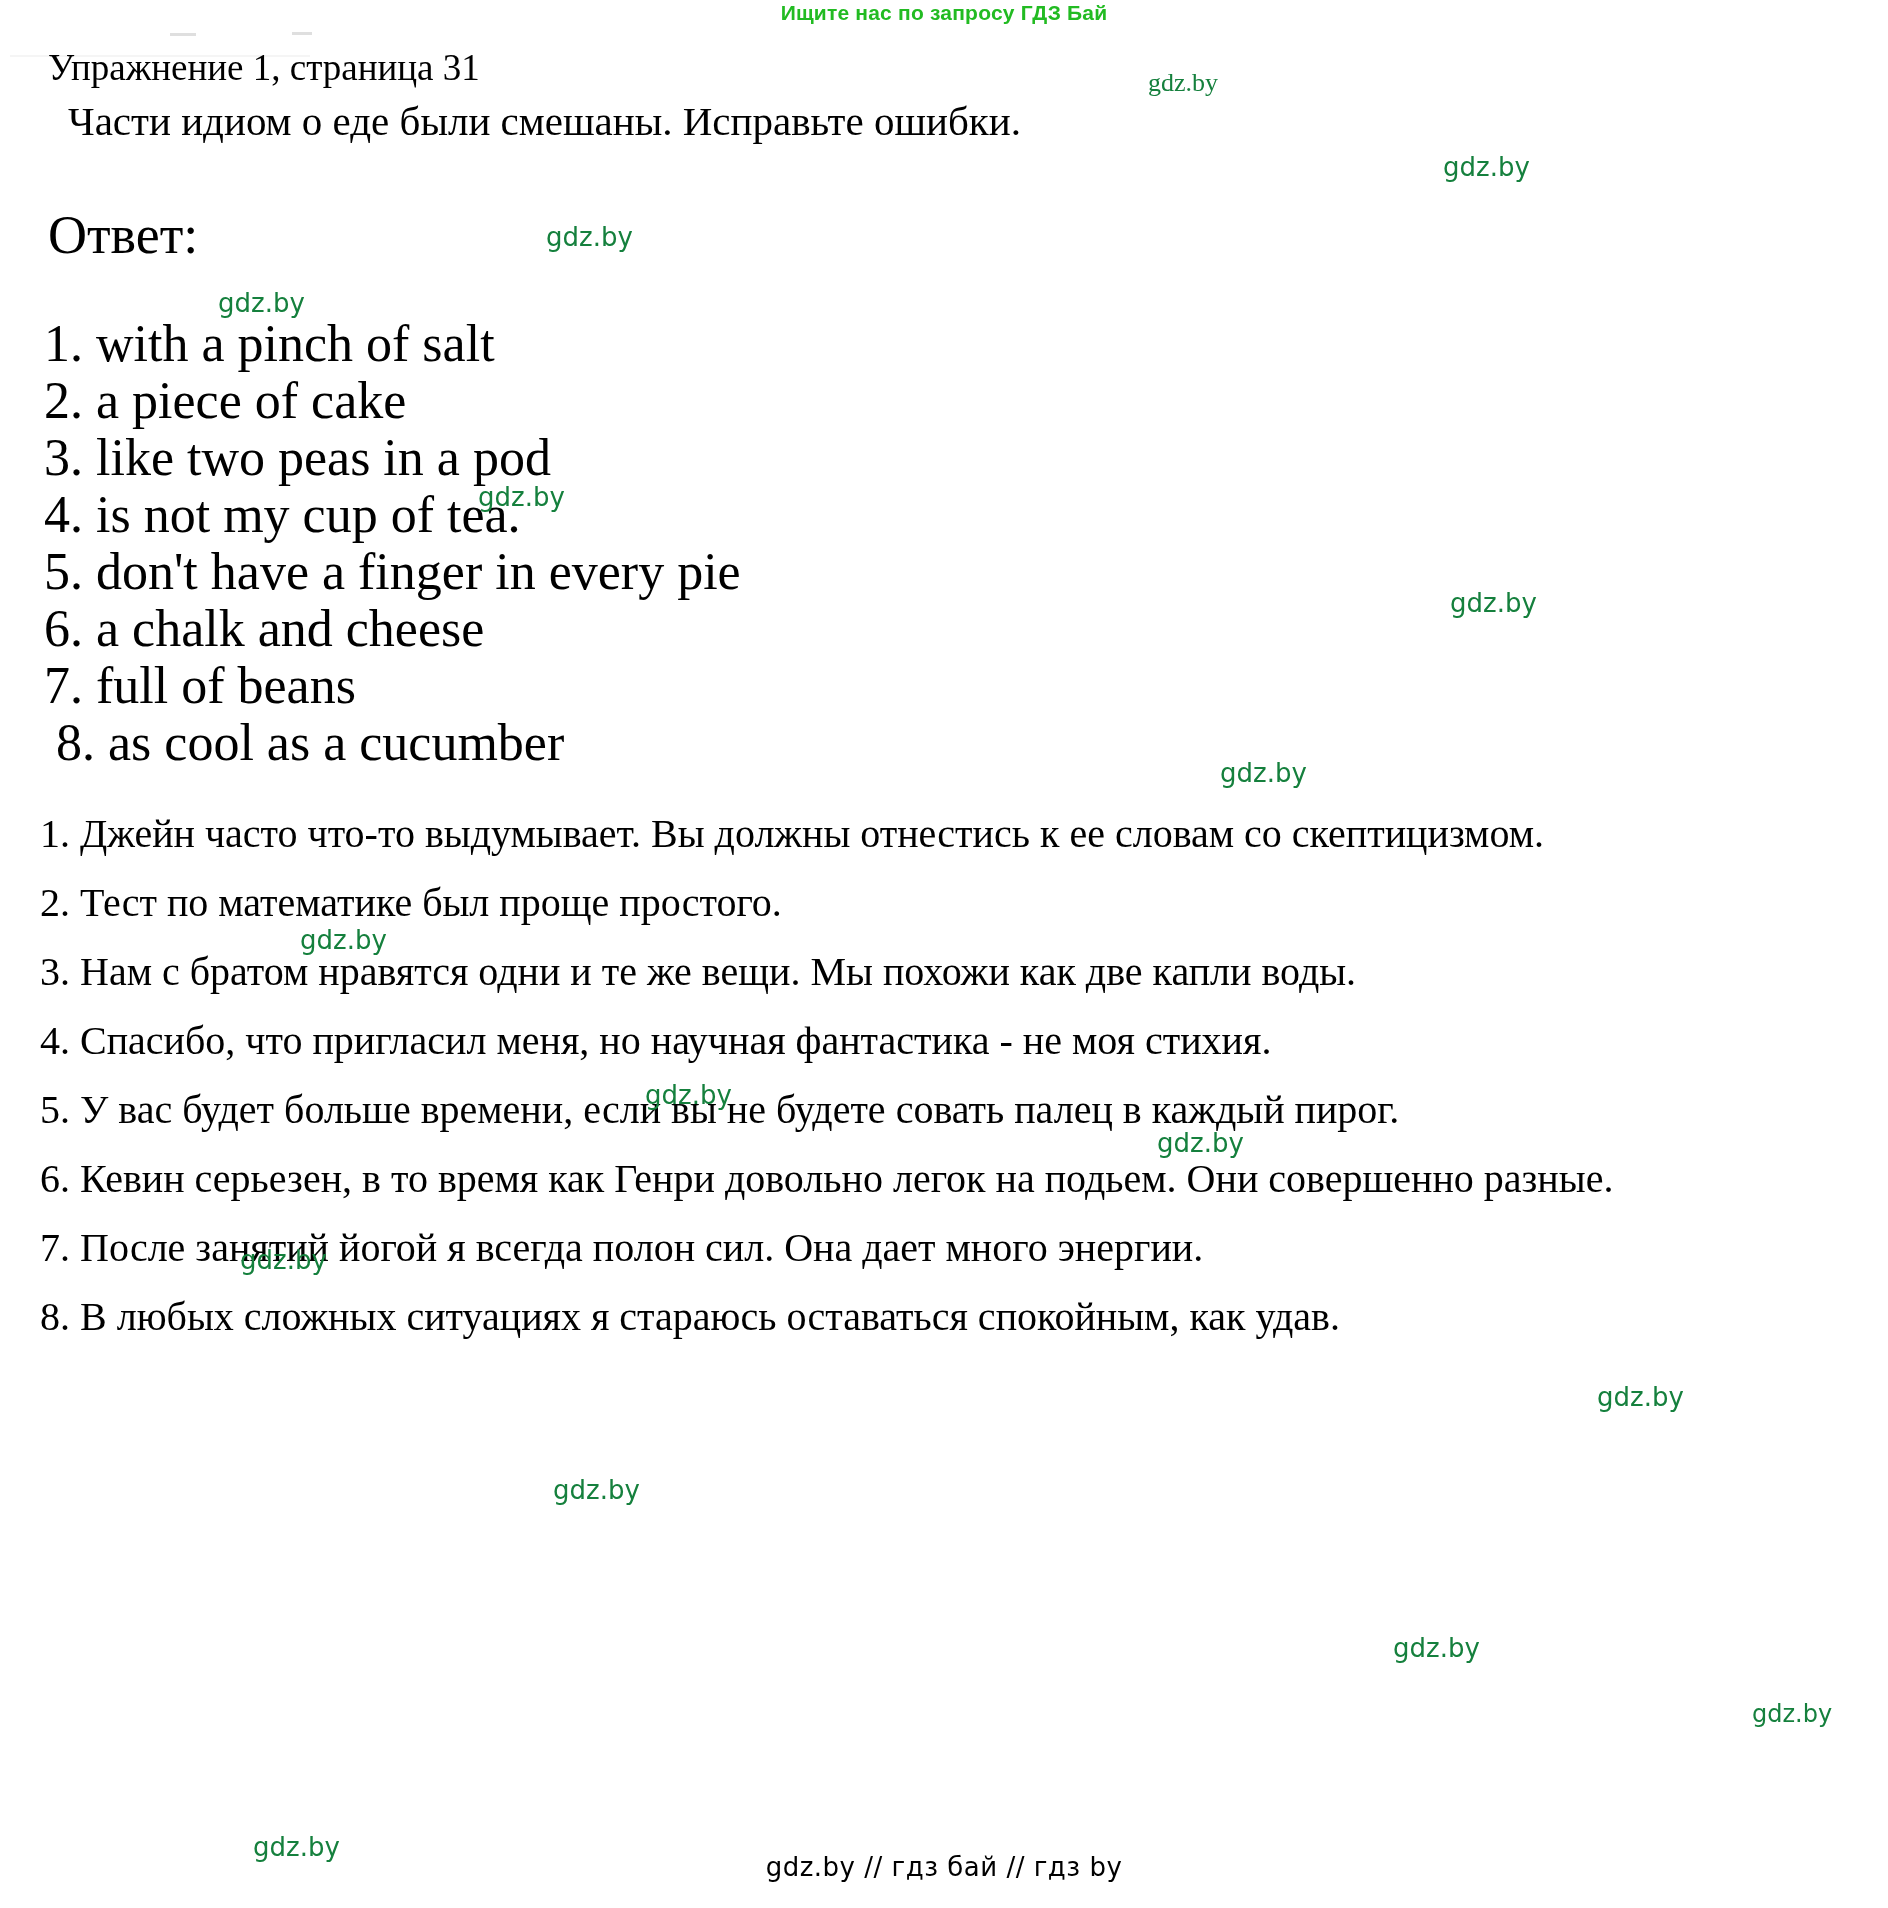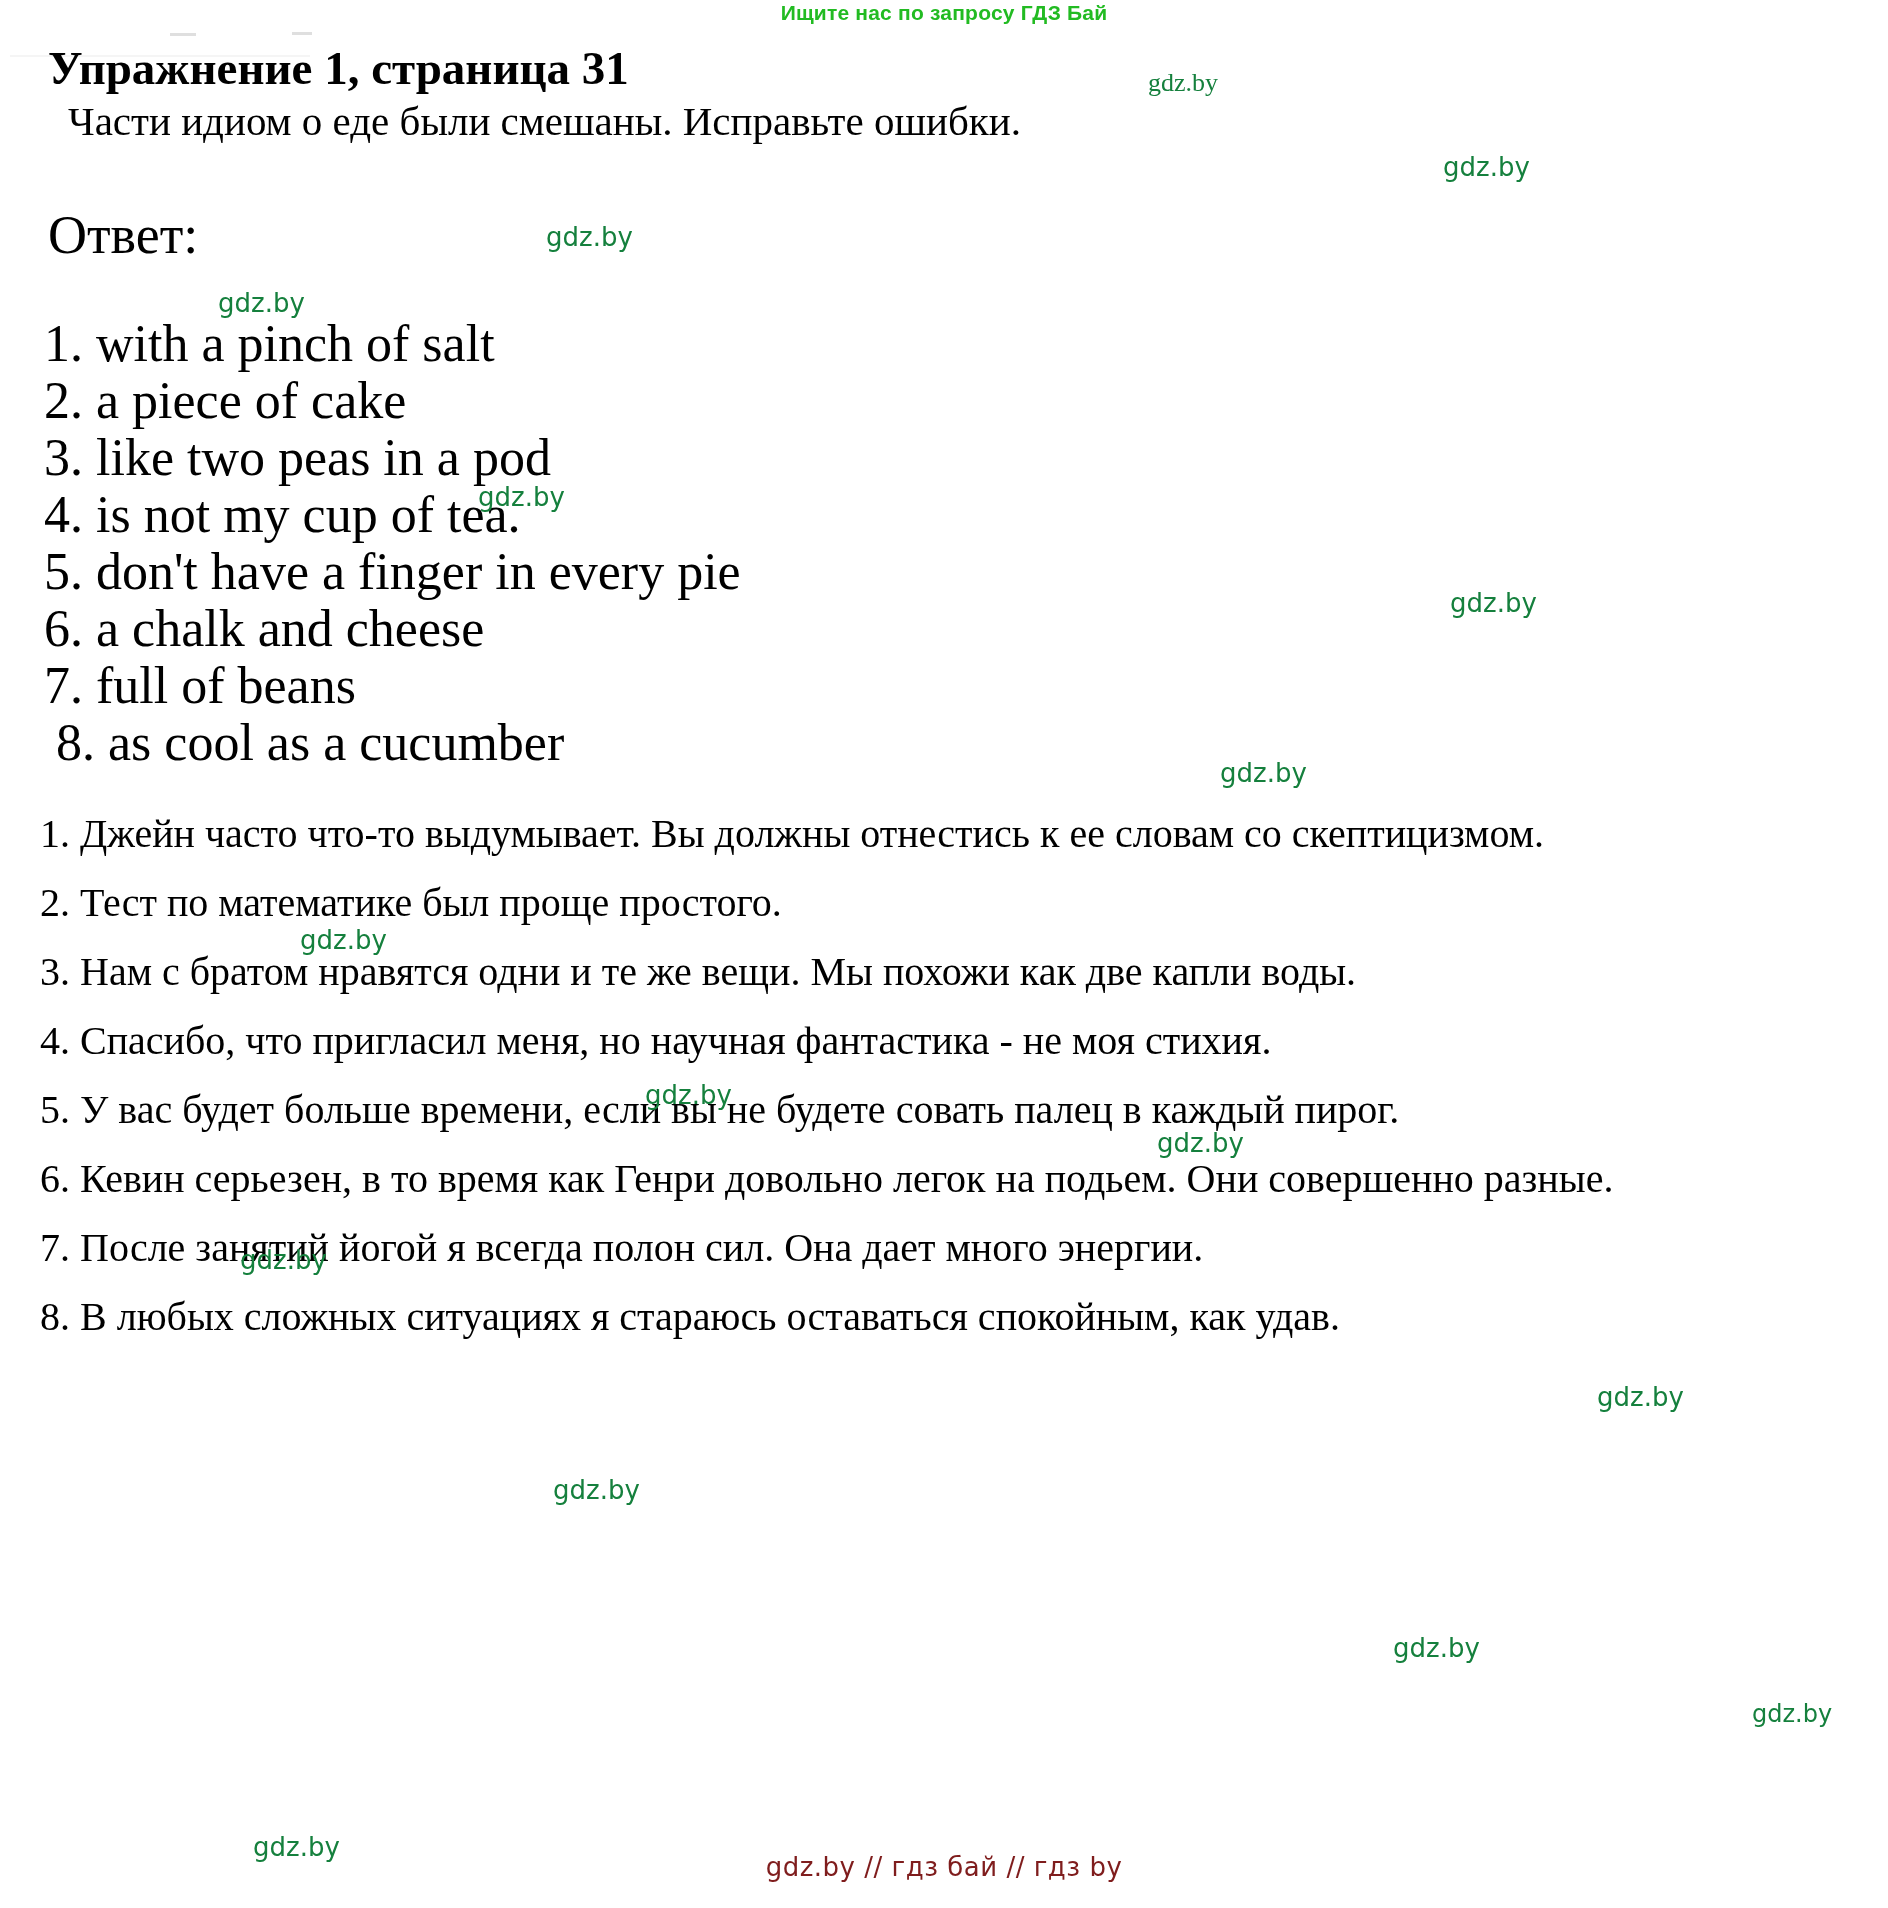--- a/index.html
+++ b/index.html
@@ -46,22 +46,22 @@
     position: absolute;
     left: 0;
     top: 0;
     width: 1888px;
   }
 
   .h-title {
     position: absolute;
     left: 48px;
     top: 40px;
-    font-size: 47px;
-    font-weight: bold;
+    font-size: 37px;
+    font-weight: normal;
     line-height: 56px;
     white-space: nowrap;
   }
 
   .subtitle {
     position: absolute;
     left: 48px;
     top: 96px;
     font-size: 41px;
     line-height: 50px;
@@ -188,13 +188,13 @@
     <div class="wm" style="left: 645px; top: 1080px; font-size: 26px;">gdz.by</div>
     <div class="wm" style="left: 1157px; top: 1128px; font-size: 26px;">gdz.by</div>
     <div class="wm" style="left: 240px; top: 1245px; font-size: 26px;">gdz.by</div>
     <div class="wm" style="left: 1597px; top: 1382px; font-size: 26px;">gdz.by</div>
     <div class="wm" style="left: 553px; top: 1475px; font-size: 26px;">gdz.by</div>
     <div class="wm" style="left: 1393px; top: 1633px; font-size: 26px;">gdz.by</div>
     <div class="wm" style="left: 1752px; top: 1700px; font-size: 24px;">gdz.by</div>
     <div class="wm" style="left: 253px; top: 1832px; font-size: 26px;">gdz.by</div>
   </div>
 
-<div class="footer" style="color: #7f1d1d;">gdz.by  //  гдз бай  //  гдз by</div>
+<div class="footer" style="color: #000000;">gdz.by  //  гдз бай  //  гдз by</div>
 
 </body></html>

